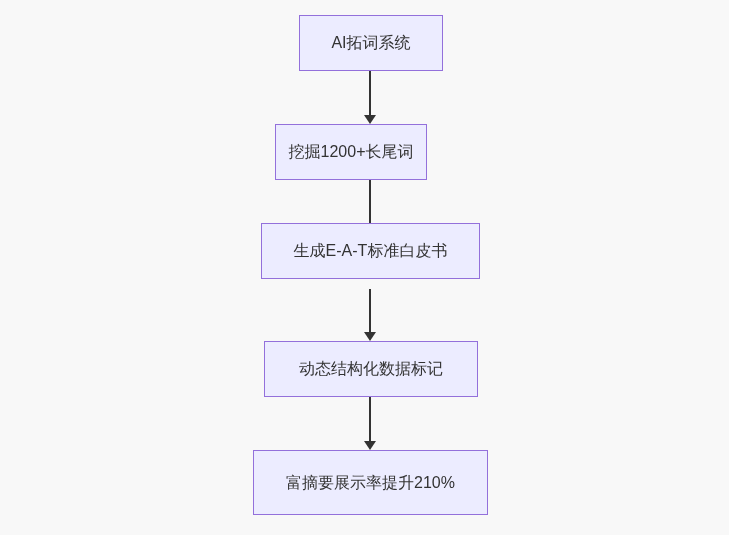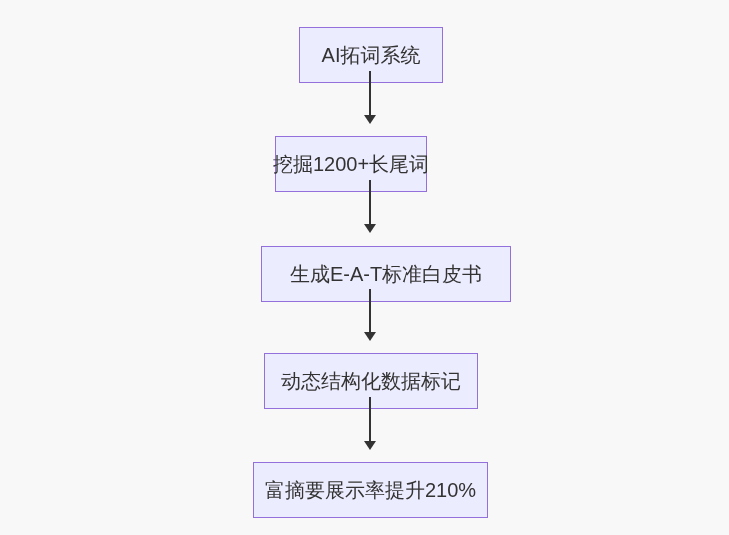--- a/index.html
+++ b/index.html
@@ -18,28 +18,27 @@
   .canvas {
     position: relative;
     width: 729px; height: 535px;
     background: var(--bg);
   }
   .flow-node {
     position: absolute;
     background: var(--node-fill);
     border: 1px solid var(--node-border);
     color: var(--node-text);
-    font-size: 20px;
+    font-size: 16px;
     line-height: 1;
     display: flex;
     align-items: center;
     justify-content: center;
     text-align: center;
     white-space: nowrap;
-    margin-top: 12px;
   }
   .edge {
     position: absolute;
     width: 12px;
     display: flex;
     flex-direction: column;
     align-items: center;
   }
   .edge .line {
     width: 2px;
@@ -65,29 +64,29 @@
     <span class="head"></span>
   </div>
 
   <div class="flow-node" style="left:275px; top:124px; width:152px; height:56px;">挖掘1200+长尾词</div>
 
   <div class="edge" style="left:364px; top:180px; height:53px;">
     <span class="line"></span>
     <span class="head"></span>
   </div>
 
-  <div class="flow-node" style="left:261px; top:234px; width:250px; height:56px;">生成E-A-T标准白皮书</div>
+  <div class="flow-node" style="left:261px; top:223px; width:219px; height:56px;">生成E-A-T标准白皮书</div>
 
   <div class="edge" style="left:364px; top:289px; height:52px;">
     <span class="line"></span>
     <span class="head"></span>
   </div>
 
   <div class="flow-node" style="left:264px; top:341px; width:214px; height:56px;">动态结构化数据标记</div>
 
   <div class="edge" style="left:364px; top:397px; height:53px;">
     <span class="line"></span>
     <span class="head"></span>
   </div>
 
-  <div class="flow-node" style="left:253px; top:450px; width:235px; height:56px;">富摘要展示率提升210%</div>
+  <div class="flow-node" style="left:253px; top:450px; width:235px; height:65px;">富摘要展示率提升210%</div>
 
 </div>
 
 </body></html>

